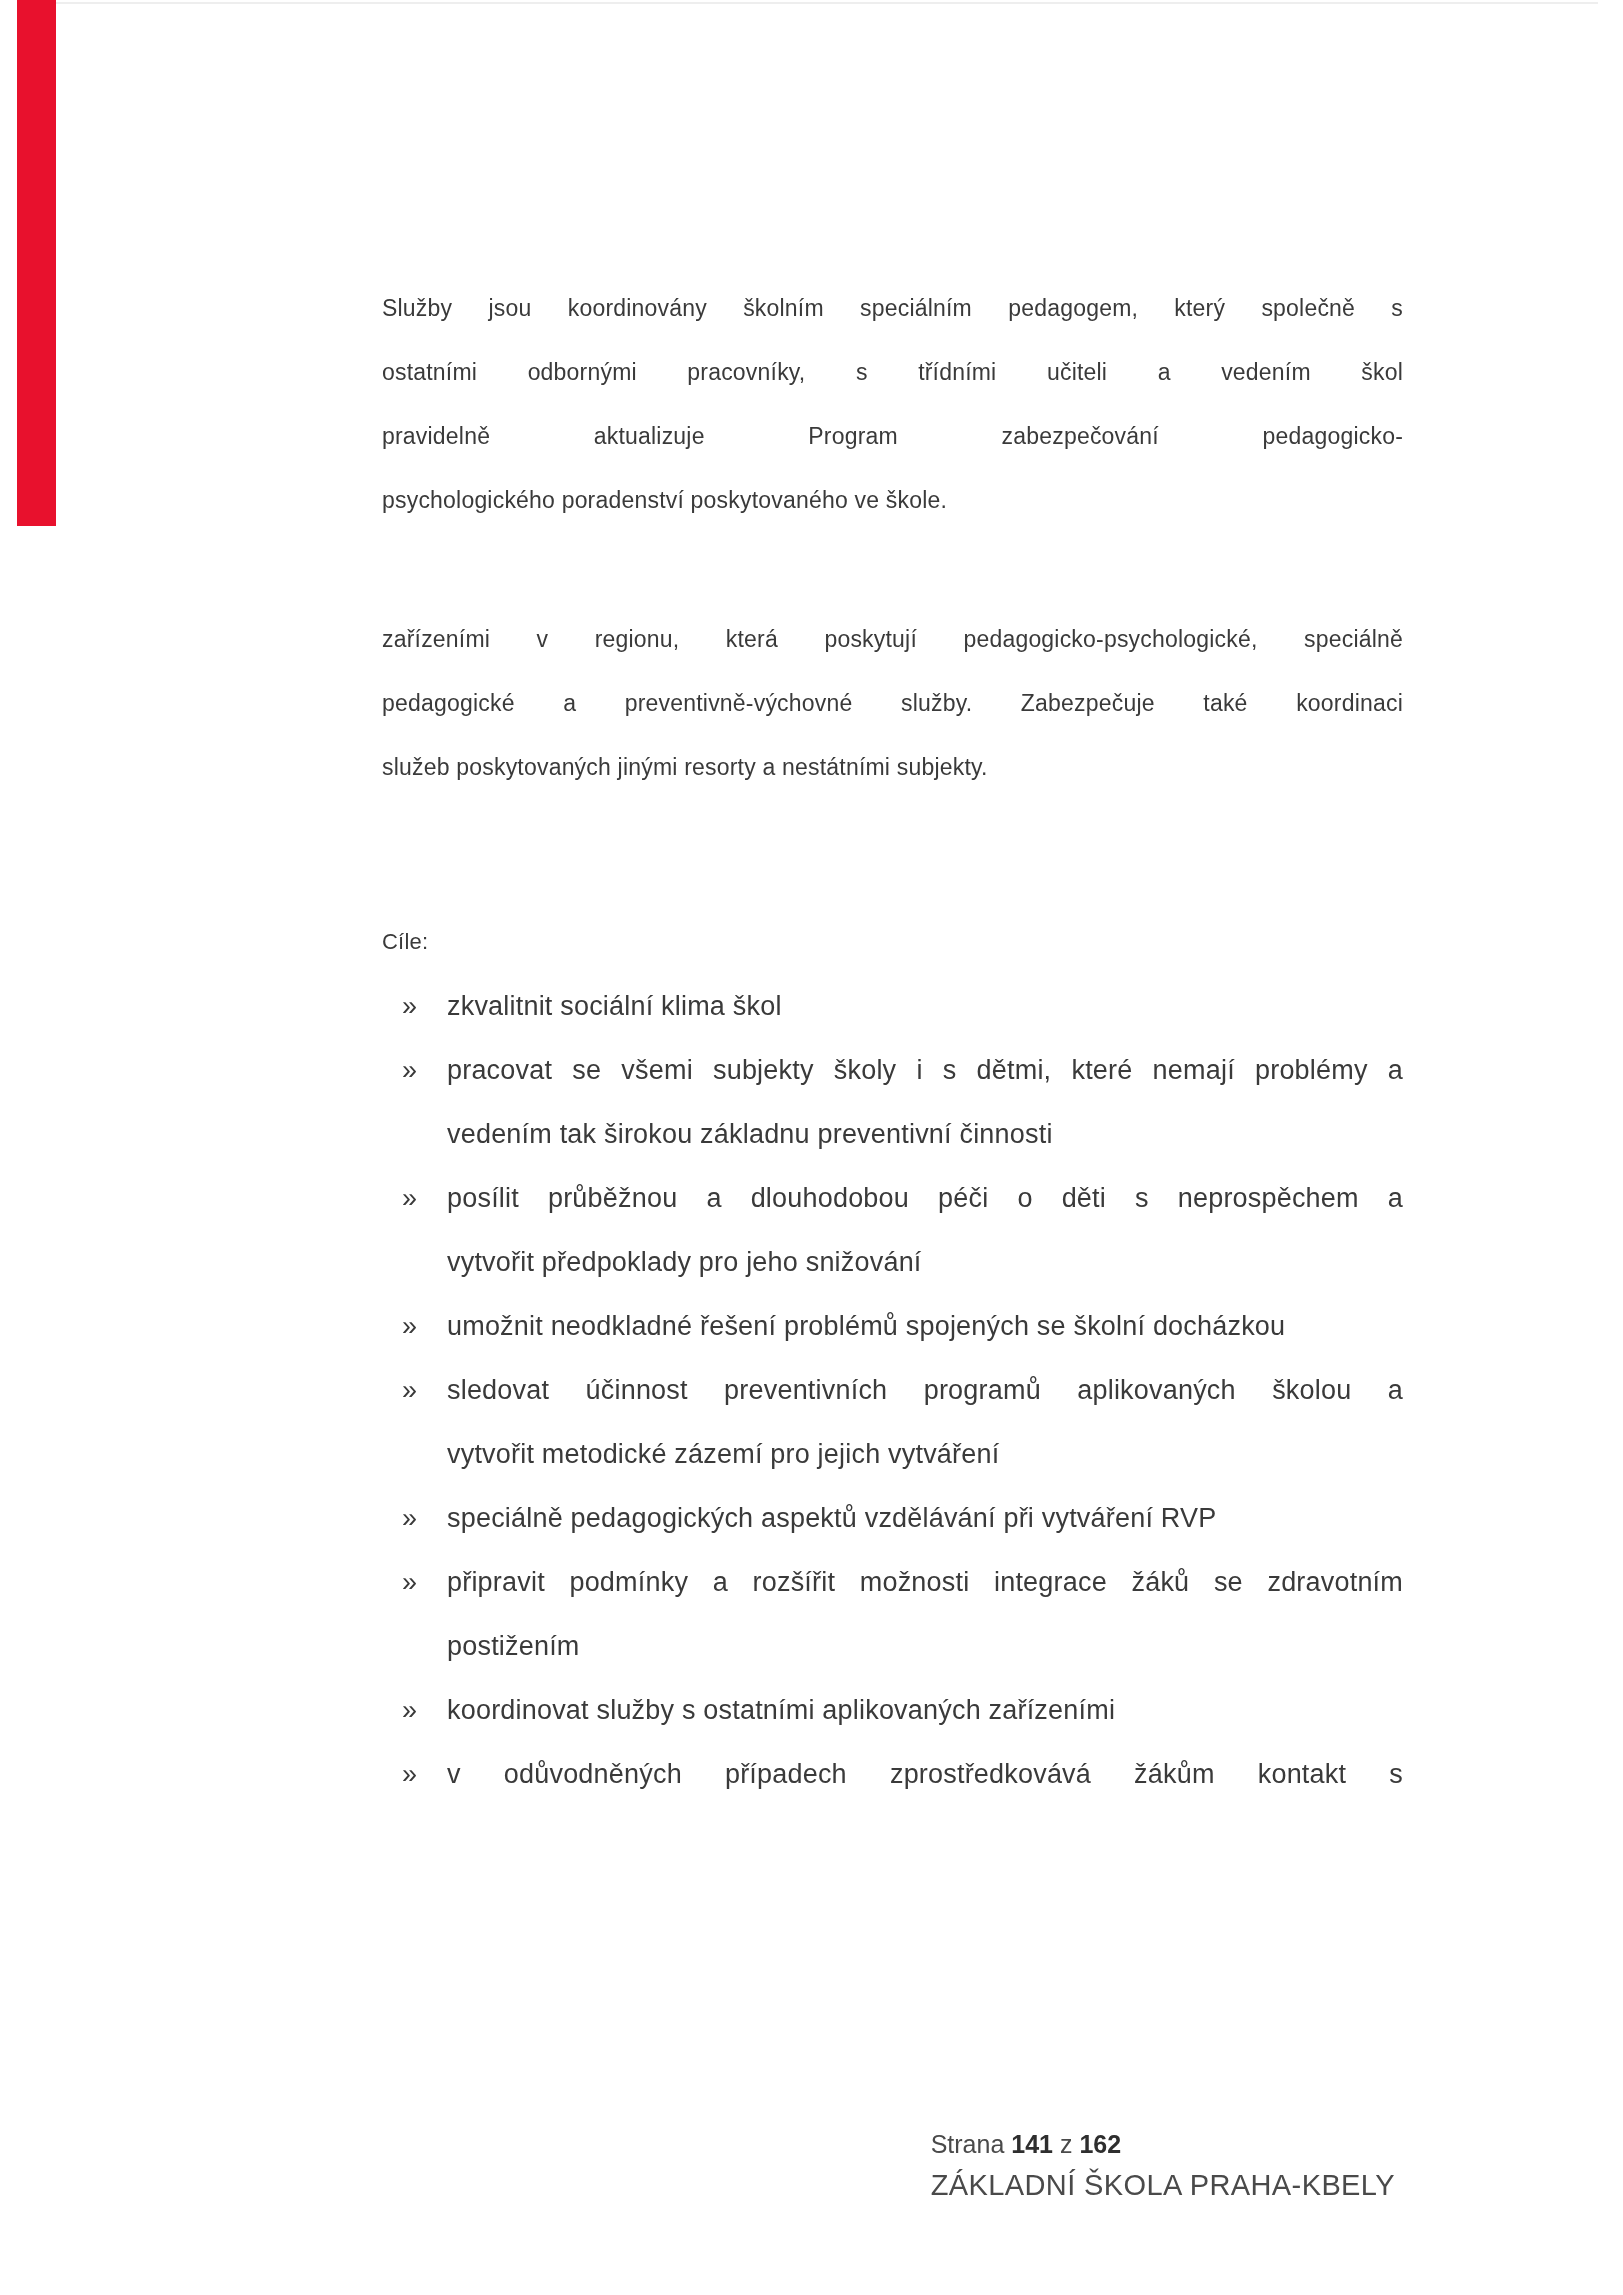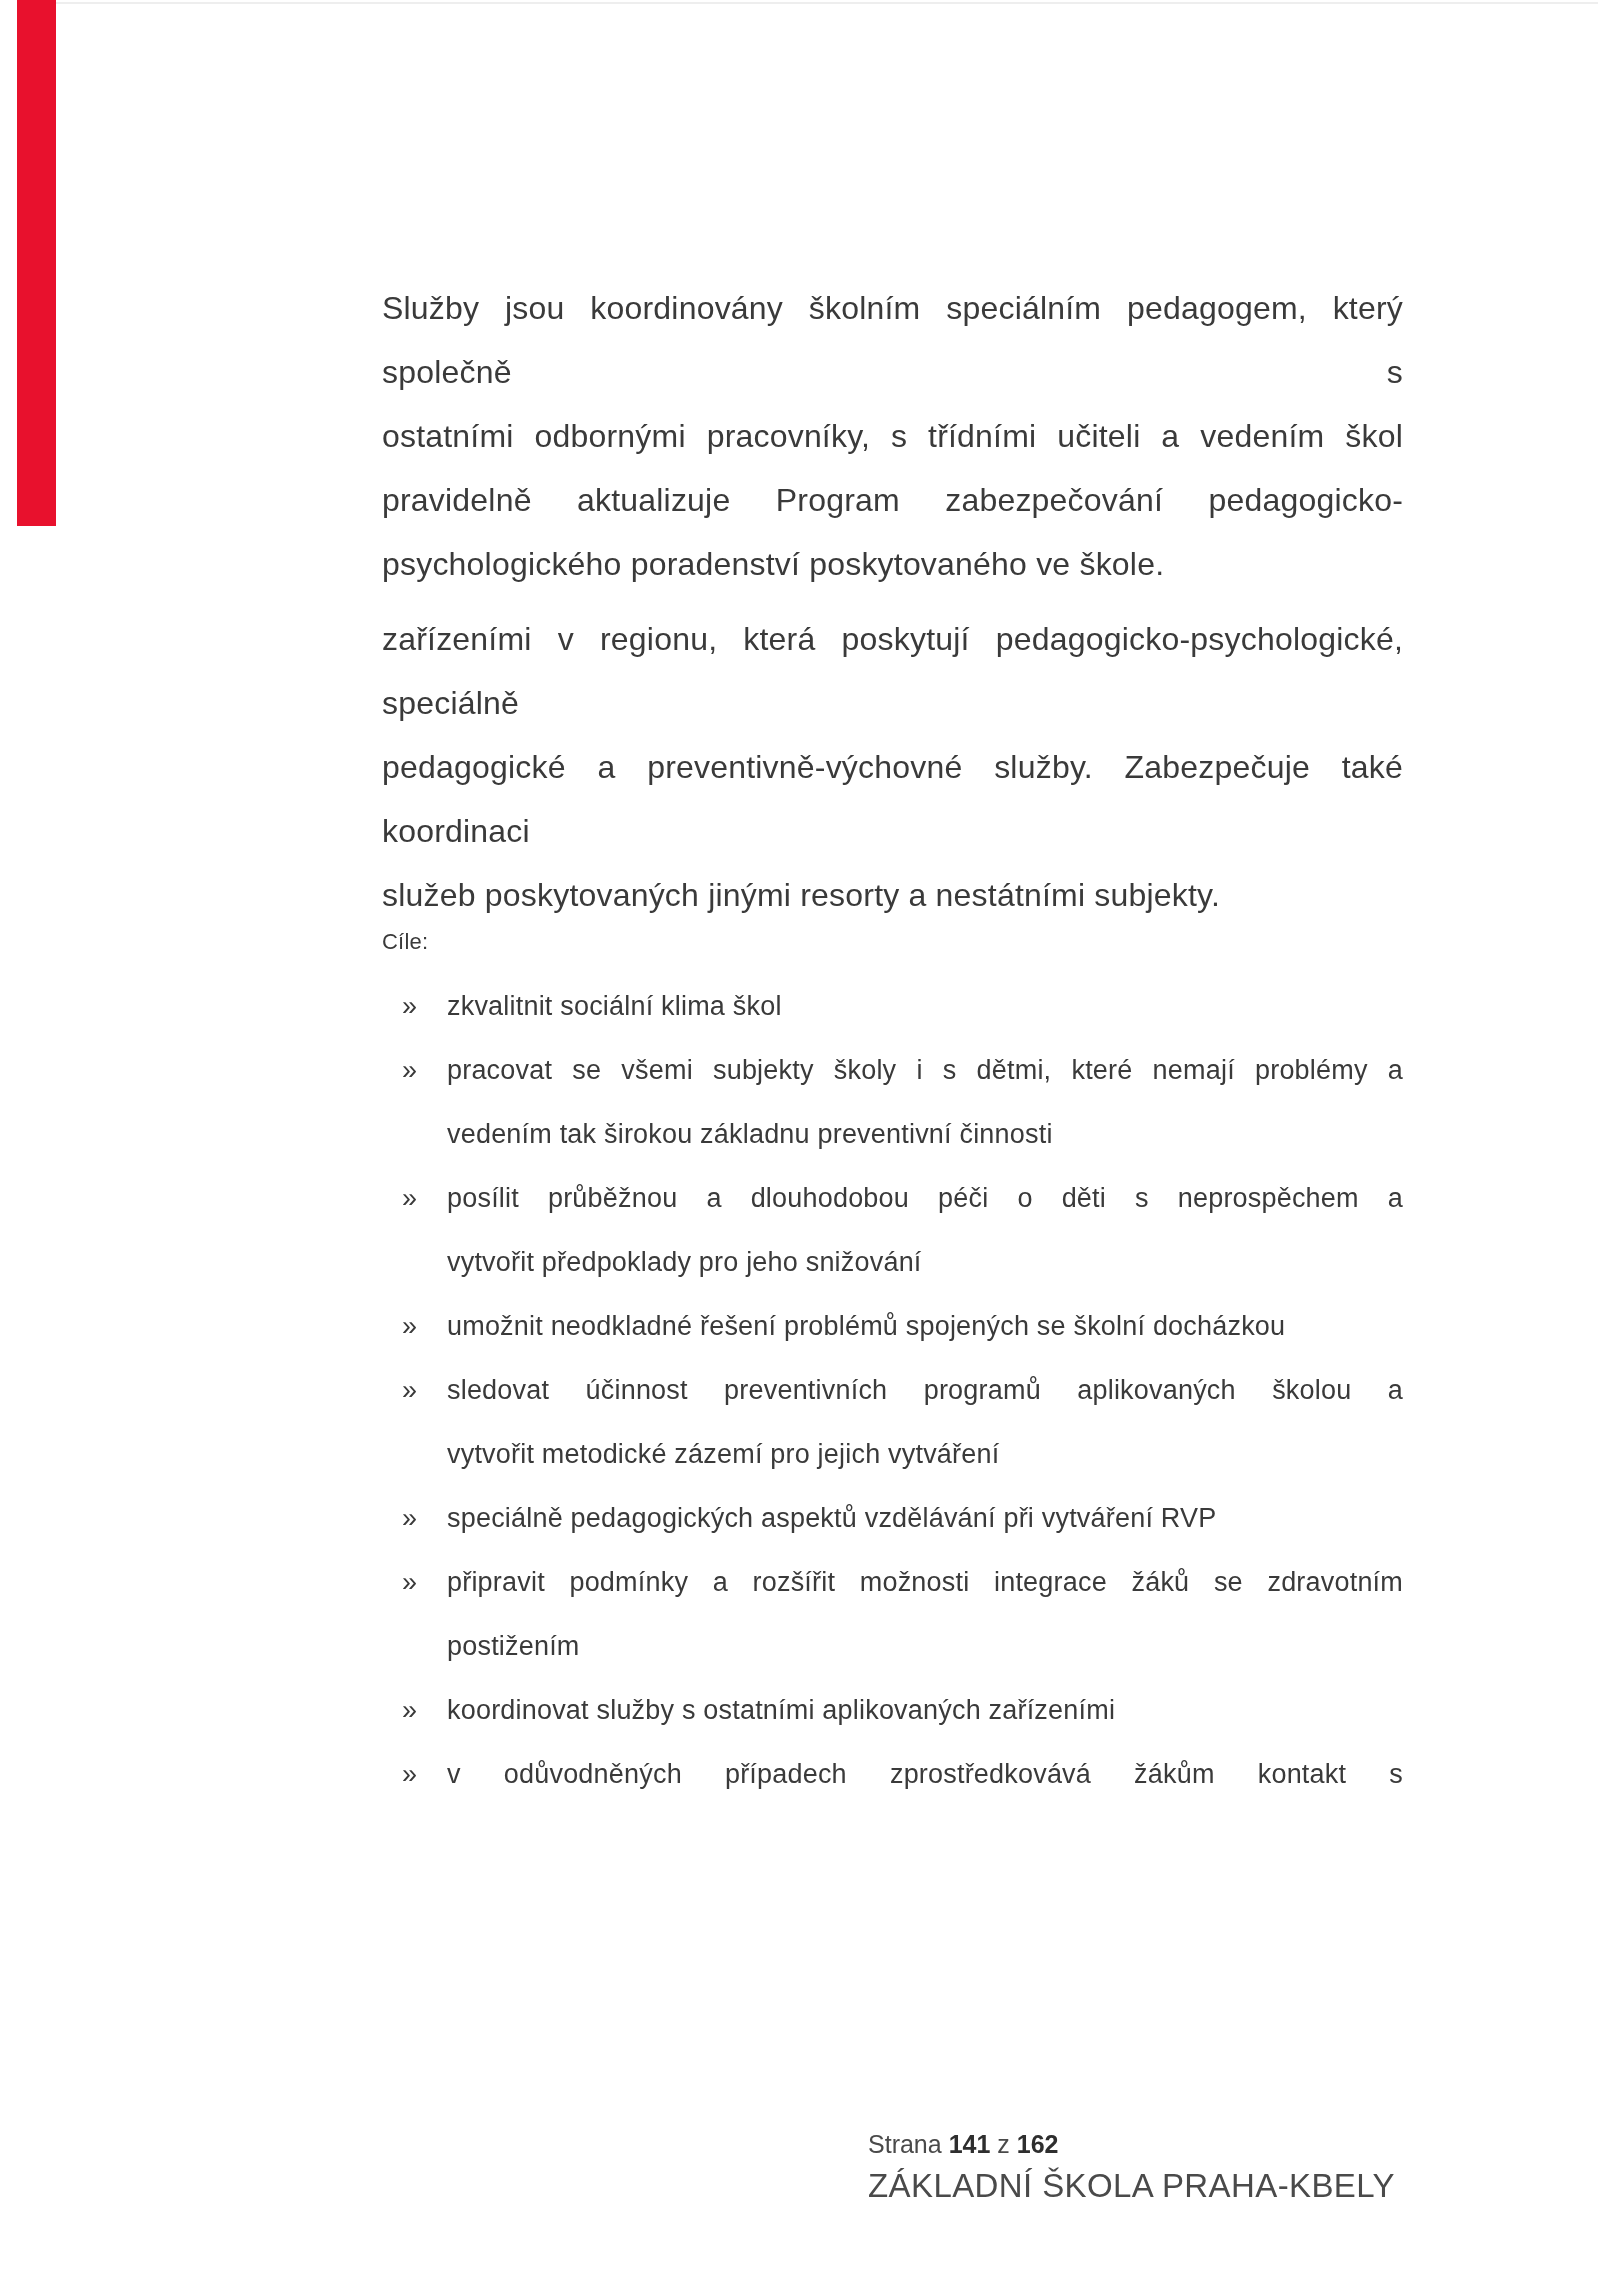--- a/index.html
+++ b/index.html
@@ -30,21 +30,21 @@
     position: absolute;
     top: 0;
     left: 17px;
     width: 39px;
     height: 526px;
   }
   .content {
     position: absolute;
     left: 382px;
     width: 1021px;
-    font-size: 32px;
+    font-size: 23px;
     line-height: 64px;
     letter-spacing: 0.2px;
   }
   .para-1 { top: 276px; }
   .para-2 { top: 607px; }
   .line {
     white-space: nowrap;
   }
   .line.j {
     white-space: normal;
@@ -89,21 +89,21 @@
   .footer-page-line {
     font-size: 25px;
     line-height: 41px;
     color: #4a4a4a;
   }
   .footer-page-line b {
     color: #2e2e2e;
     font-weight: bold;
   }
   .footer-school-line {
-    font-size: 33px;
+    font-size: 29px;
     line-height: 41px;
     letter-spacing: 0.4px;
     color: #4a4a4a;
   }
 </style>
 </head>
 <body>
 
 <div class="page">
 

